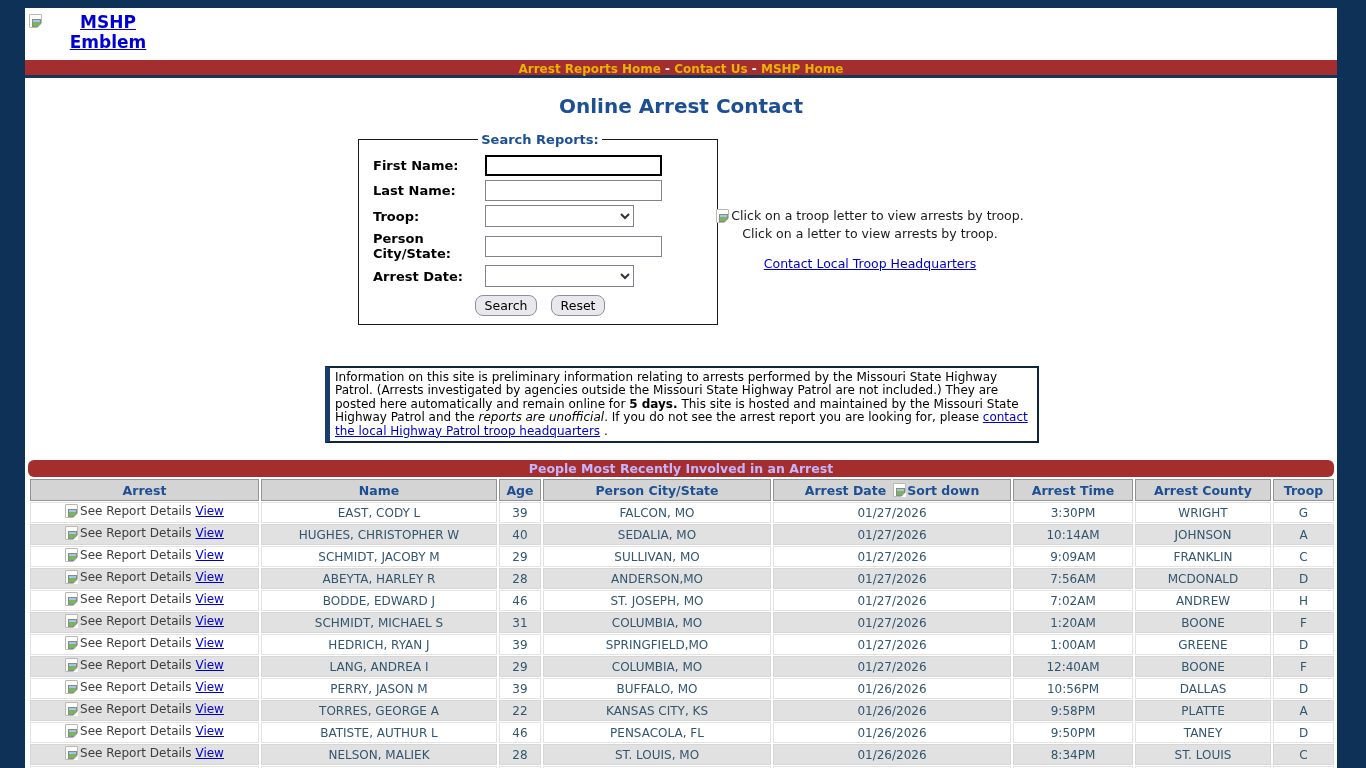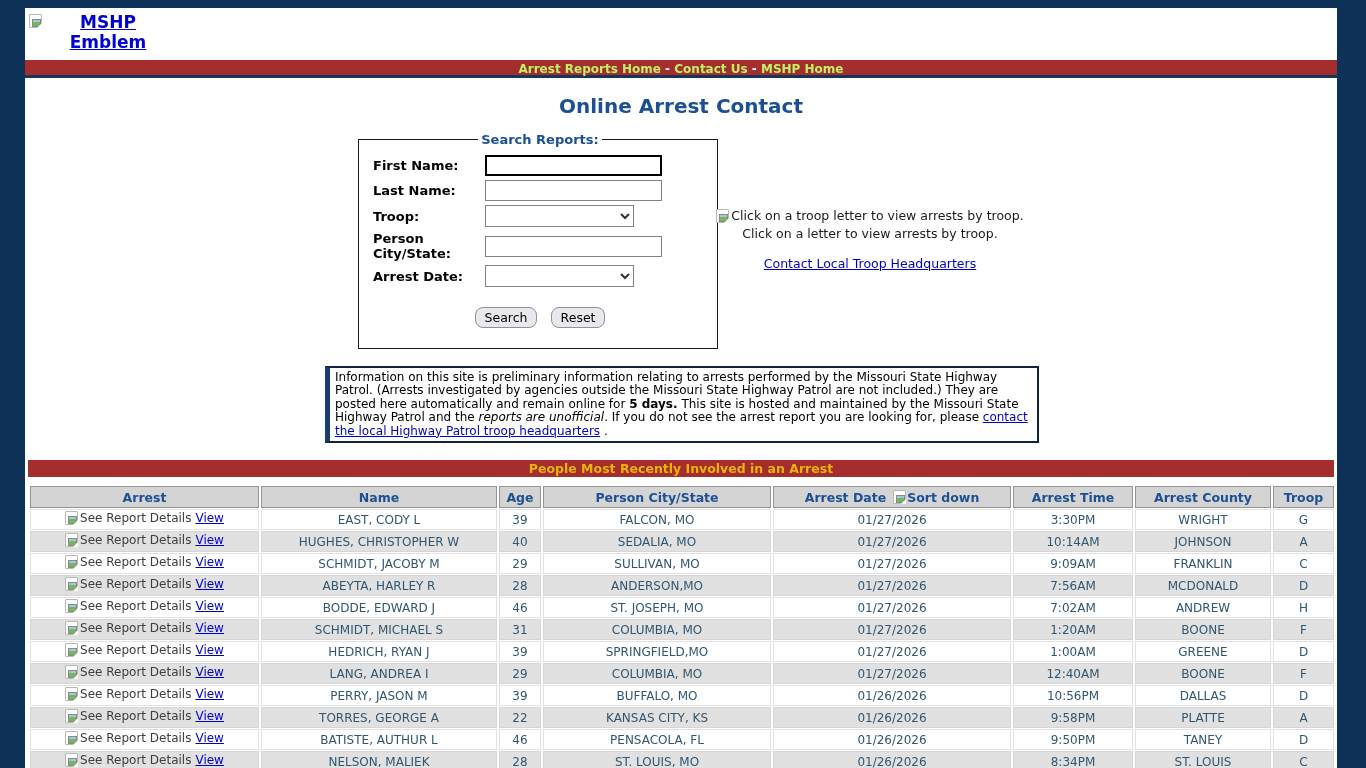--- a/index.html
+++ b/index.html
@@ -44,21 +44,21 @@
     display:inline-block; width:100px; text-align:center;
     color:#0000d4; font-weight:bold; font-size:17px; line-height:20px;
     text-decoration:underline; margin-left:14px;
   }
 
   .nav-bar {
     background:#a42e2e; height:18px; line-height:18px;
     text-align:center; font-size:12px; font-weight:bold; color:#ffffff;
     border-bottom:3px solid #14365c;
   }
-  .nav-bar a { color:#bef264; text-decoration:none; }
+  .nav-bar a { color:#eab308; text-decoration:none; }
   .nav-sep { color:#ffffff; }
 
   .page-title {
     text-align:center; color:#1c4f93; font-size:20px; font-weight:bold;
     margin-top:16px; height:26px;
   }
 
   
   .search-area { position:relative; height:218px; margin-top:12px; }
   fieldset.search-box {
@@ -81,21 +81,21 @@
   .text-input.focused { border:2px solid #000; }
   .select-input {
     width:149px; height:22px; border:1px solid #82828c; background:#fff;
     font-size:12px; color:#333;
   }
   .form-buttons { text-align:center; margin-top:8px; }
   .form-buttons button {
     font-family:"DejaVu Sans","Liberation Sans",sans-serif;
     font-size:12.5px; color:#000; background:#e9e9ed;
     border:1px solid #8f8f9d; border-radius:8px;
-    padding:2px 9px; margin:12px 4px;
+    padding:2px 9px; margin:0 4px;
   }
 
   .troop-info {
     position:absolute; left:665px; top:76px; width:360px;
     text-align:center; font-size:12.5px; color:#1a1a1a; line-height:15.5px;
   }
   .troop-info .line1 { display:inline-flex; align-items:center; }
   .troop-link { color:#0000cc; text-decoration:underline; display:inline-block; margin-top:14px; }
 
   
@@ -104,22 +104,22 @@
     border:2px solid #10243f; border-left:5px solid #1b3c6e;
     padding:3px 5px; font-size:12px; line-height:13.4px; color:#000;
   }
   .disclaimer a { color:#0000cc; text-decoration:underline; }
   .disclaimer .bold { font-weight:bold; }
   .disclaimer .italic { font-style:italic; }
 
   
   .table-wrap { margin:17px 3px 0 3px; }
   .table-title {
-    background:#a42e2e; color:#eab308; font-size:12.5px; font-weight:bold;
-    text-align:center; height:17px; line-height:17px; margin-bottom:8px;
+    background:#a42e2e; color:#c4b5fd; font-size:12.5px; font-weight:bold;
+    text-align:center; height:17px; line-height:17px; margin-bottom:1px;border-radius:6px;
   }
   table.arrests {
     width:100%; border-collapse:separate; border-spacing:2px 1px;
     table-layout:fixed; font-size:12px;
   }
   table.arrests th {
     background:#d4d4d4; border:1px solid #949494;
     color:#1c4f93; font-weight:bold; font-size:12.5px;
     height:22px; text-align:center; padding:0;
   }

